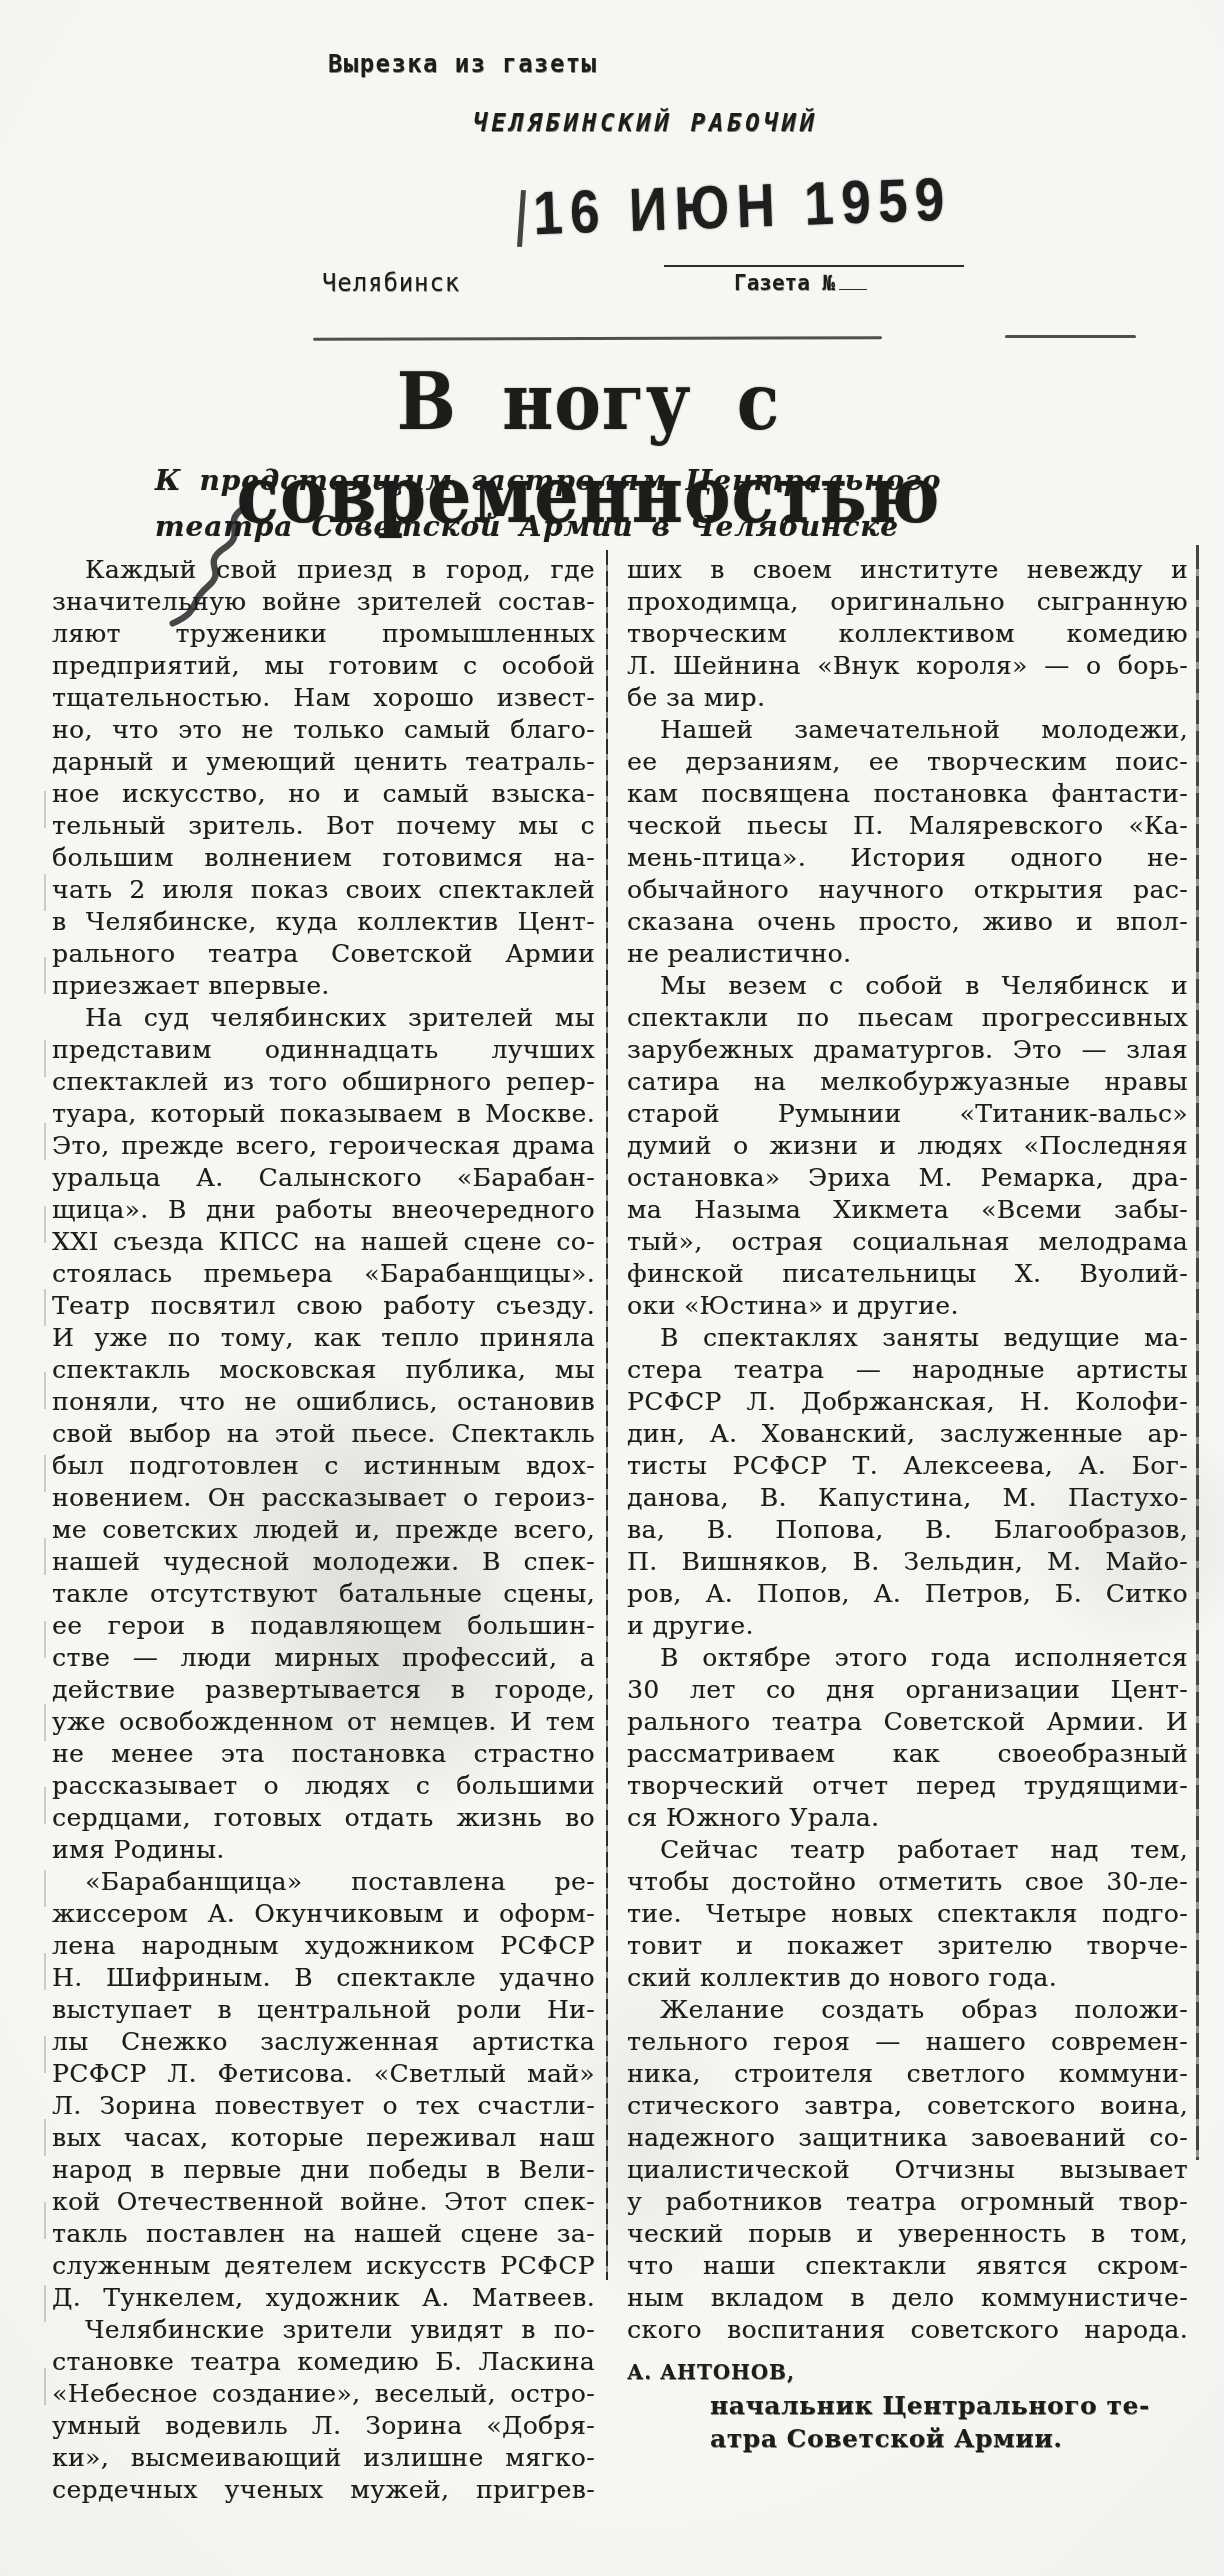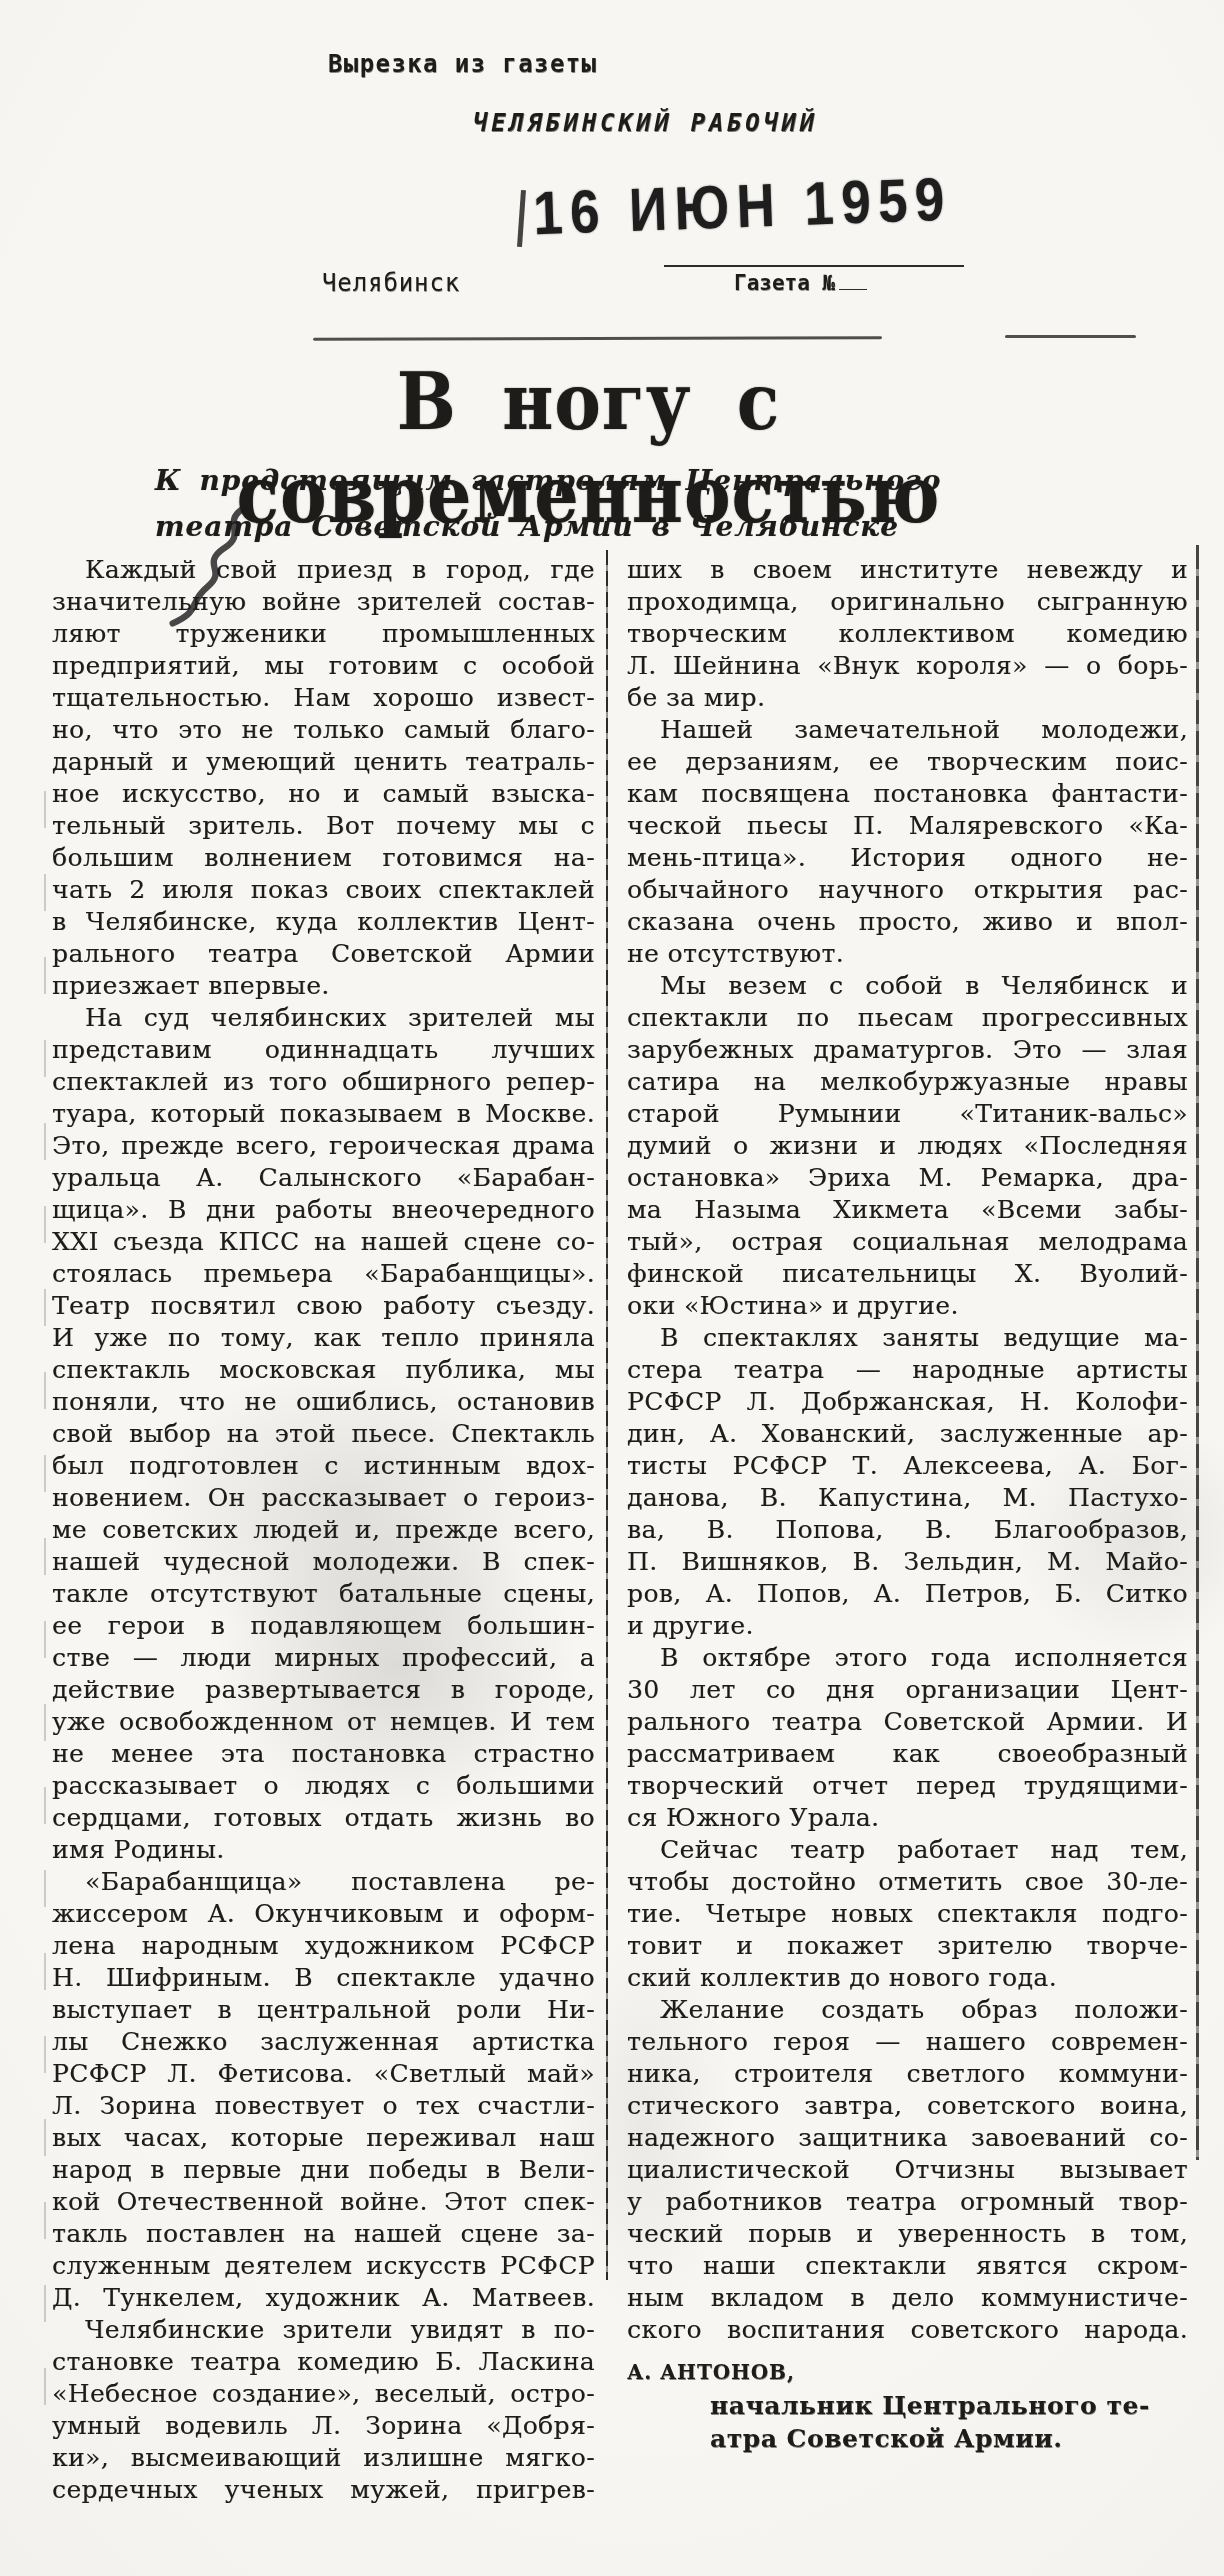--- a/index.html
+++ b/index.html
@@ -204,21 +204,21 @@
       <div class="bline">творческим коллективом комедию</div>
       <div class="bline">Л. Шейнина «Внук короля» — о борь-</div>
       <div class="bline end">бе за мир.</div>
       <div class="bline ind">Нашей замечательной молодежи,</div>
       <div class="bline">ее дерзаниям, ее творческим поис-</div>
       <div class="bline">кам посвящена постановка фантасти-</div>
       <div class="bline">ческой пьесы П. Маляревского «Ка-</div>
       <div class="bline">мень-птица». История одного не-</div>
       <div class="bline">обычайного научного открытия рас-</div>
       <div class="bline">сказана очень просто, живо и впол-</div>
-      <div class="bline end">не отсутствуют.</div>
+      <div class="bline end">не реалистично.</div>
       <div class="bline ind">Мы везем с собой в Челябинск и</div>
       <div class="bline">спектакли по пьесам прогрессивных</div>
       <div class="bline">зарубежных драматургов. Это — злая</div>
       <div class="bline">сатира на мелкобуржуазные нравы</div>
       <div class="bline">старой Румынии «Титаник-вальс»</div>
       <div class="bline">думий о жизни и людях «Последняя</div>
       <div class="bline">остановка» Эриха М. Ремарка, дра-</div>
       <div class="bline">ма Назыма Хикмета «Всеми забы-</div>
       <div class="bline">тый», острая социальная мелодрама</div>
       <div class="bline">финской писательницы Х. Вуолий-</div>

